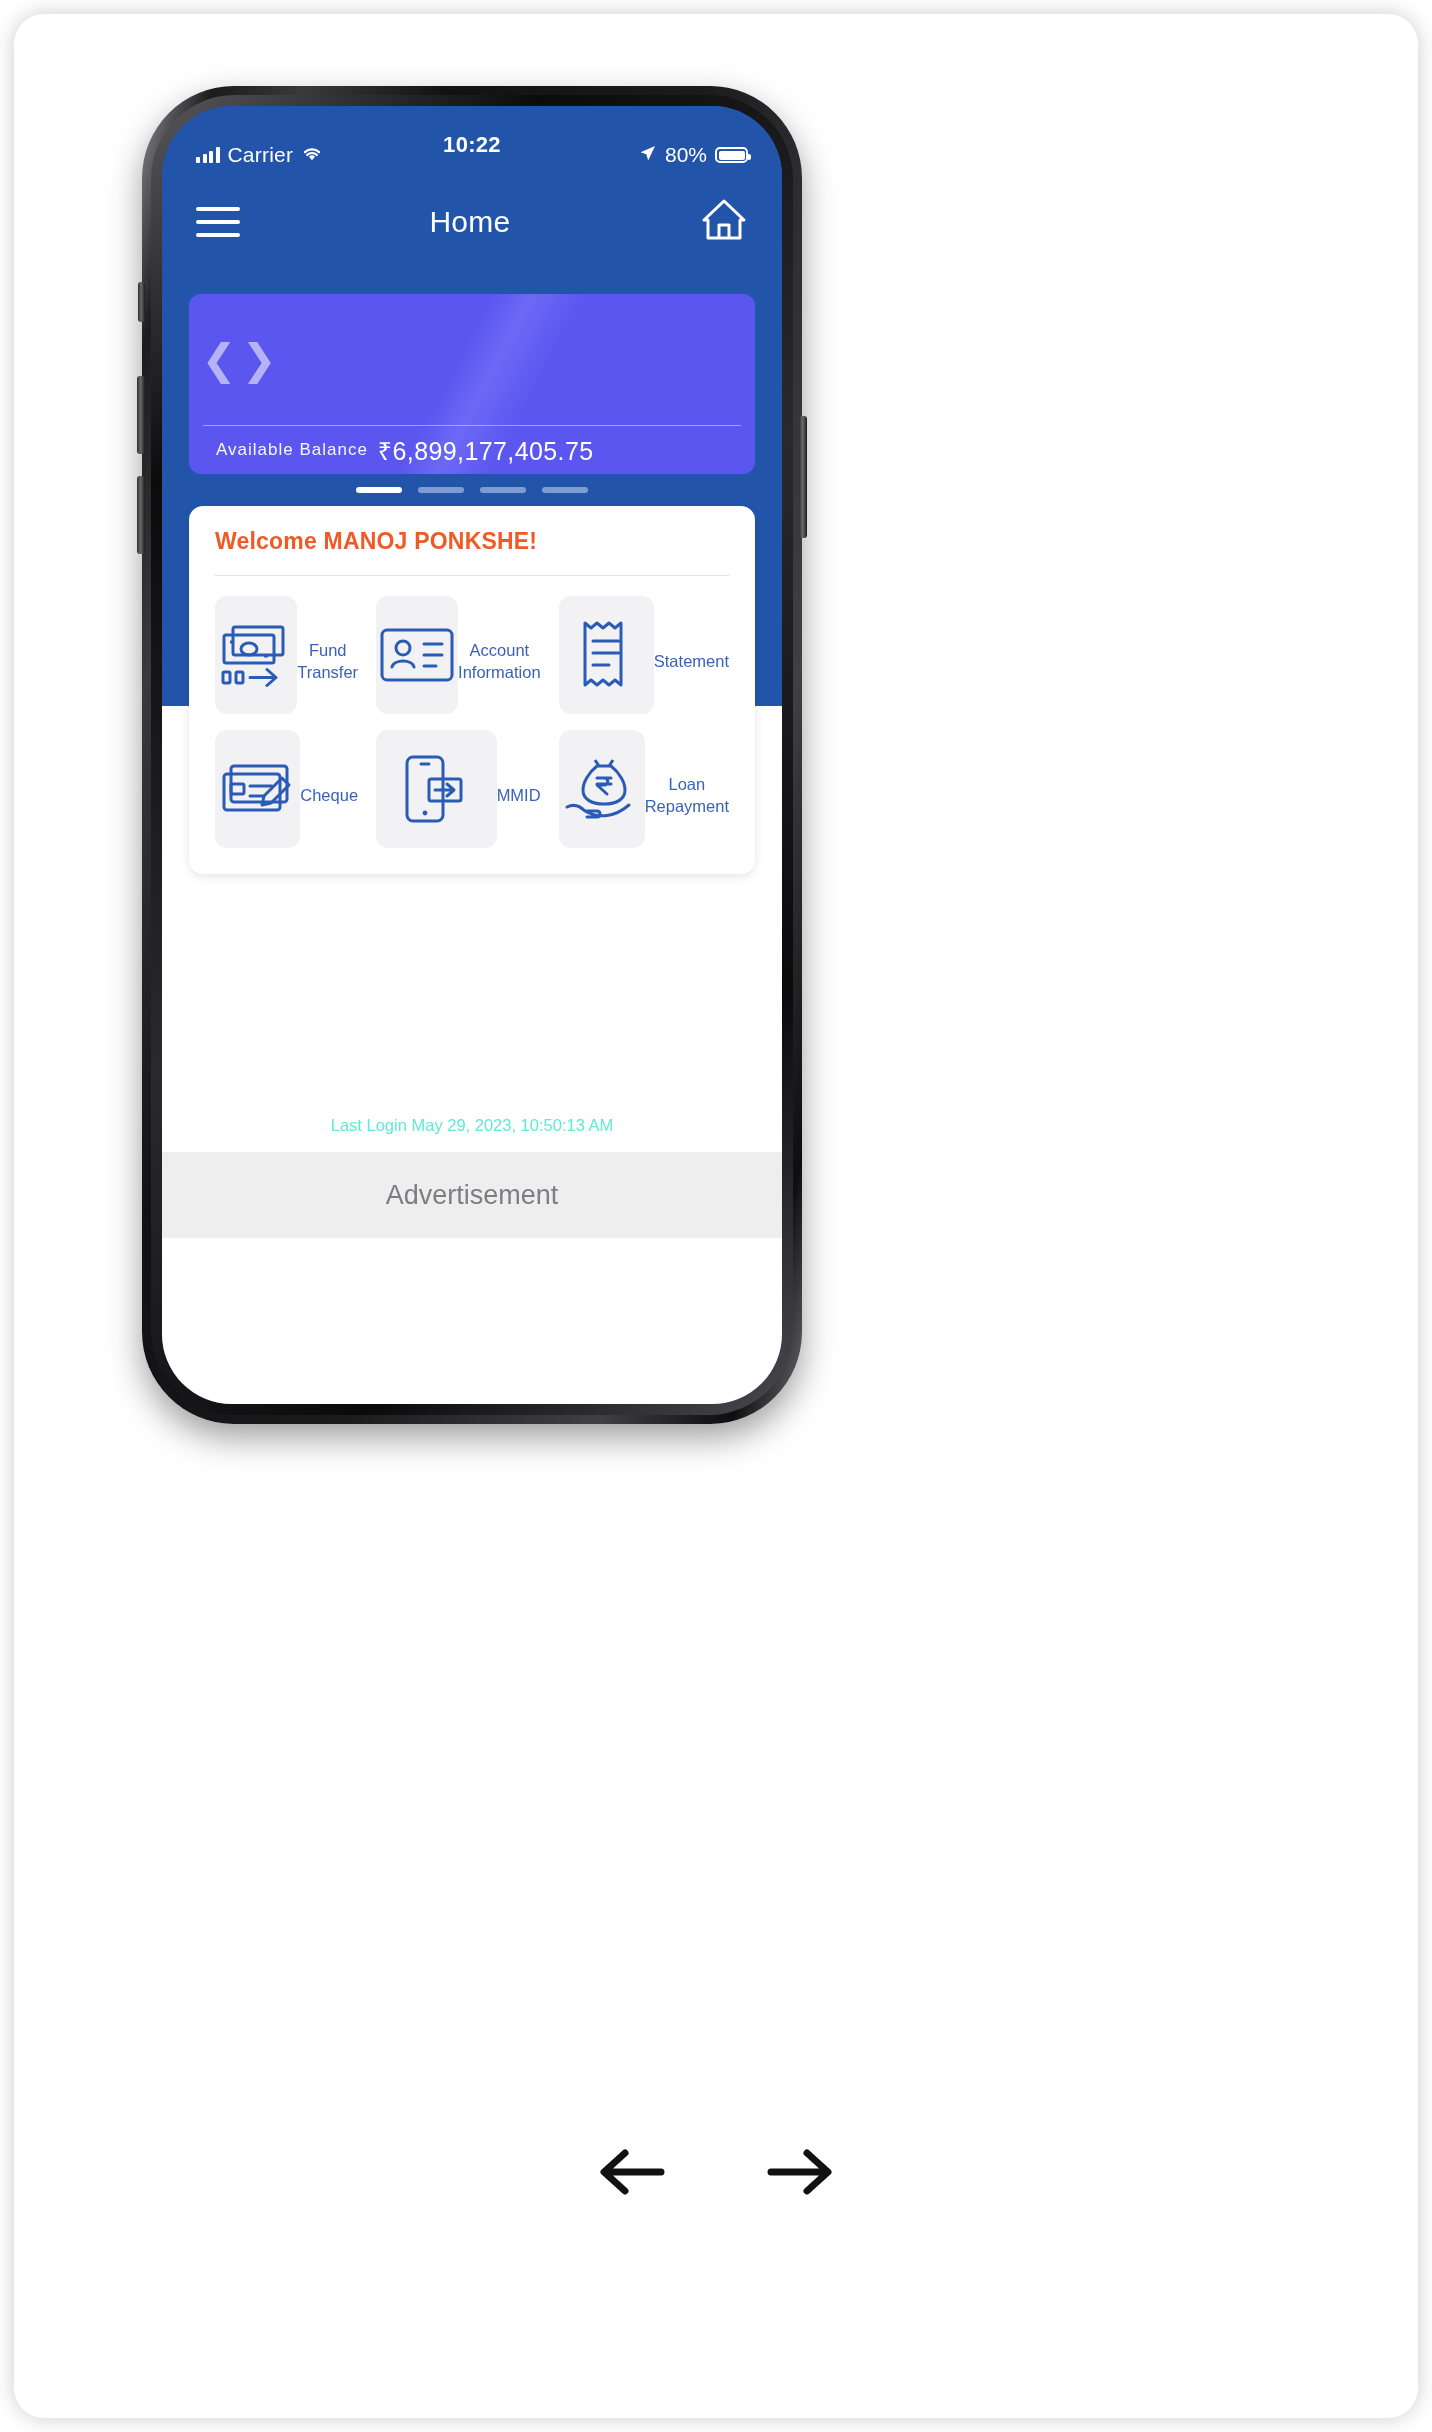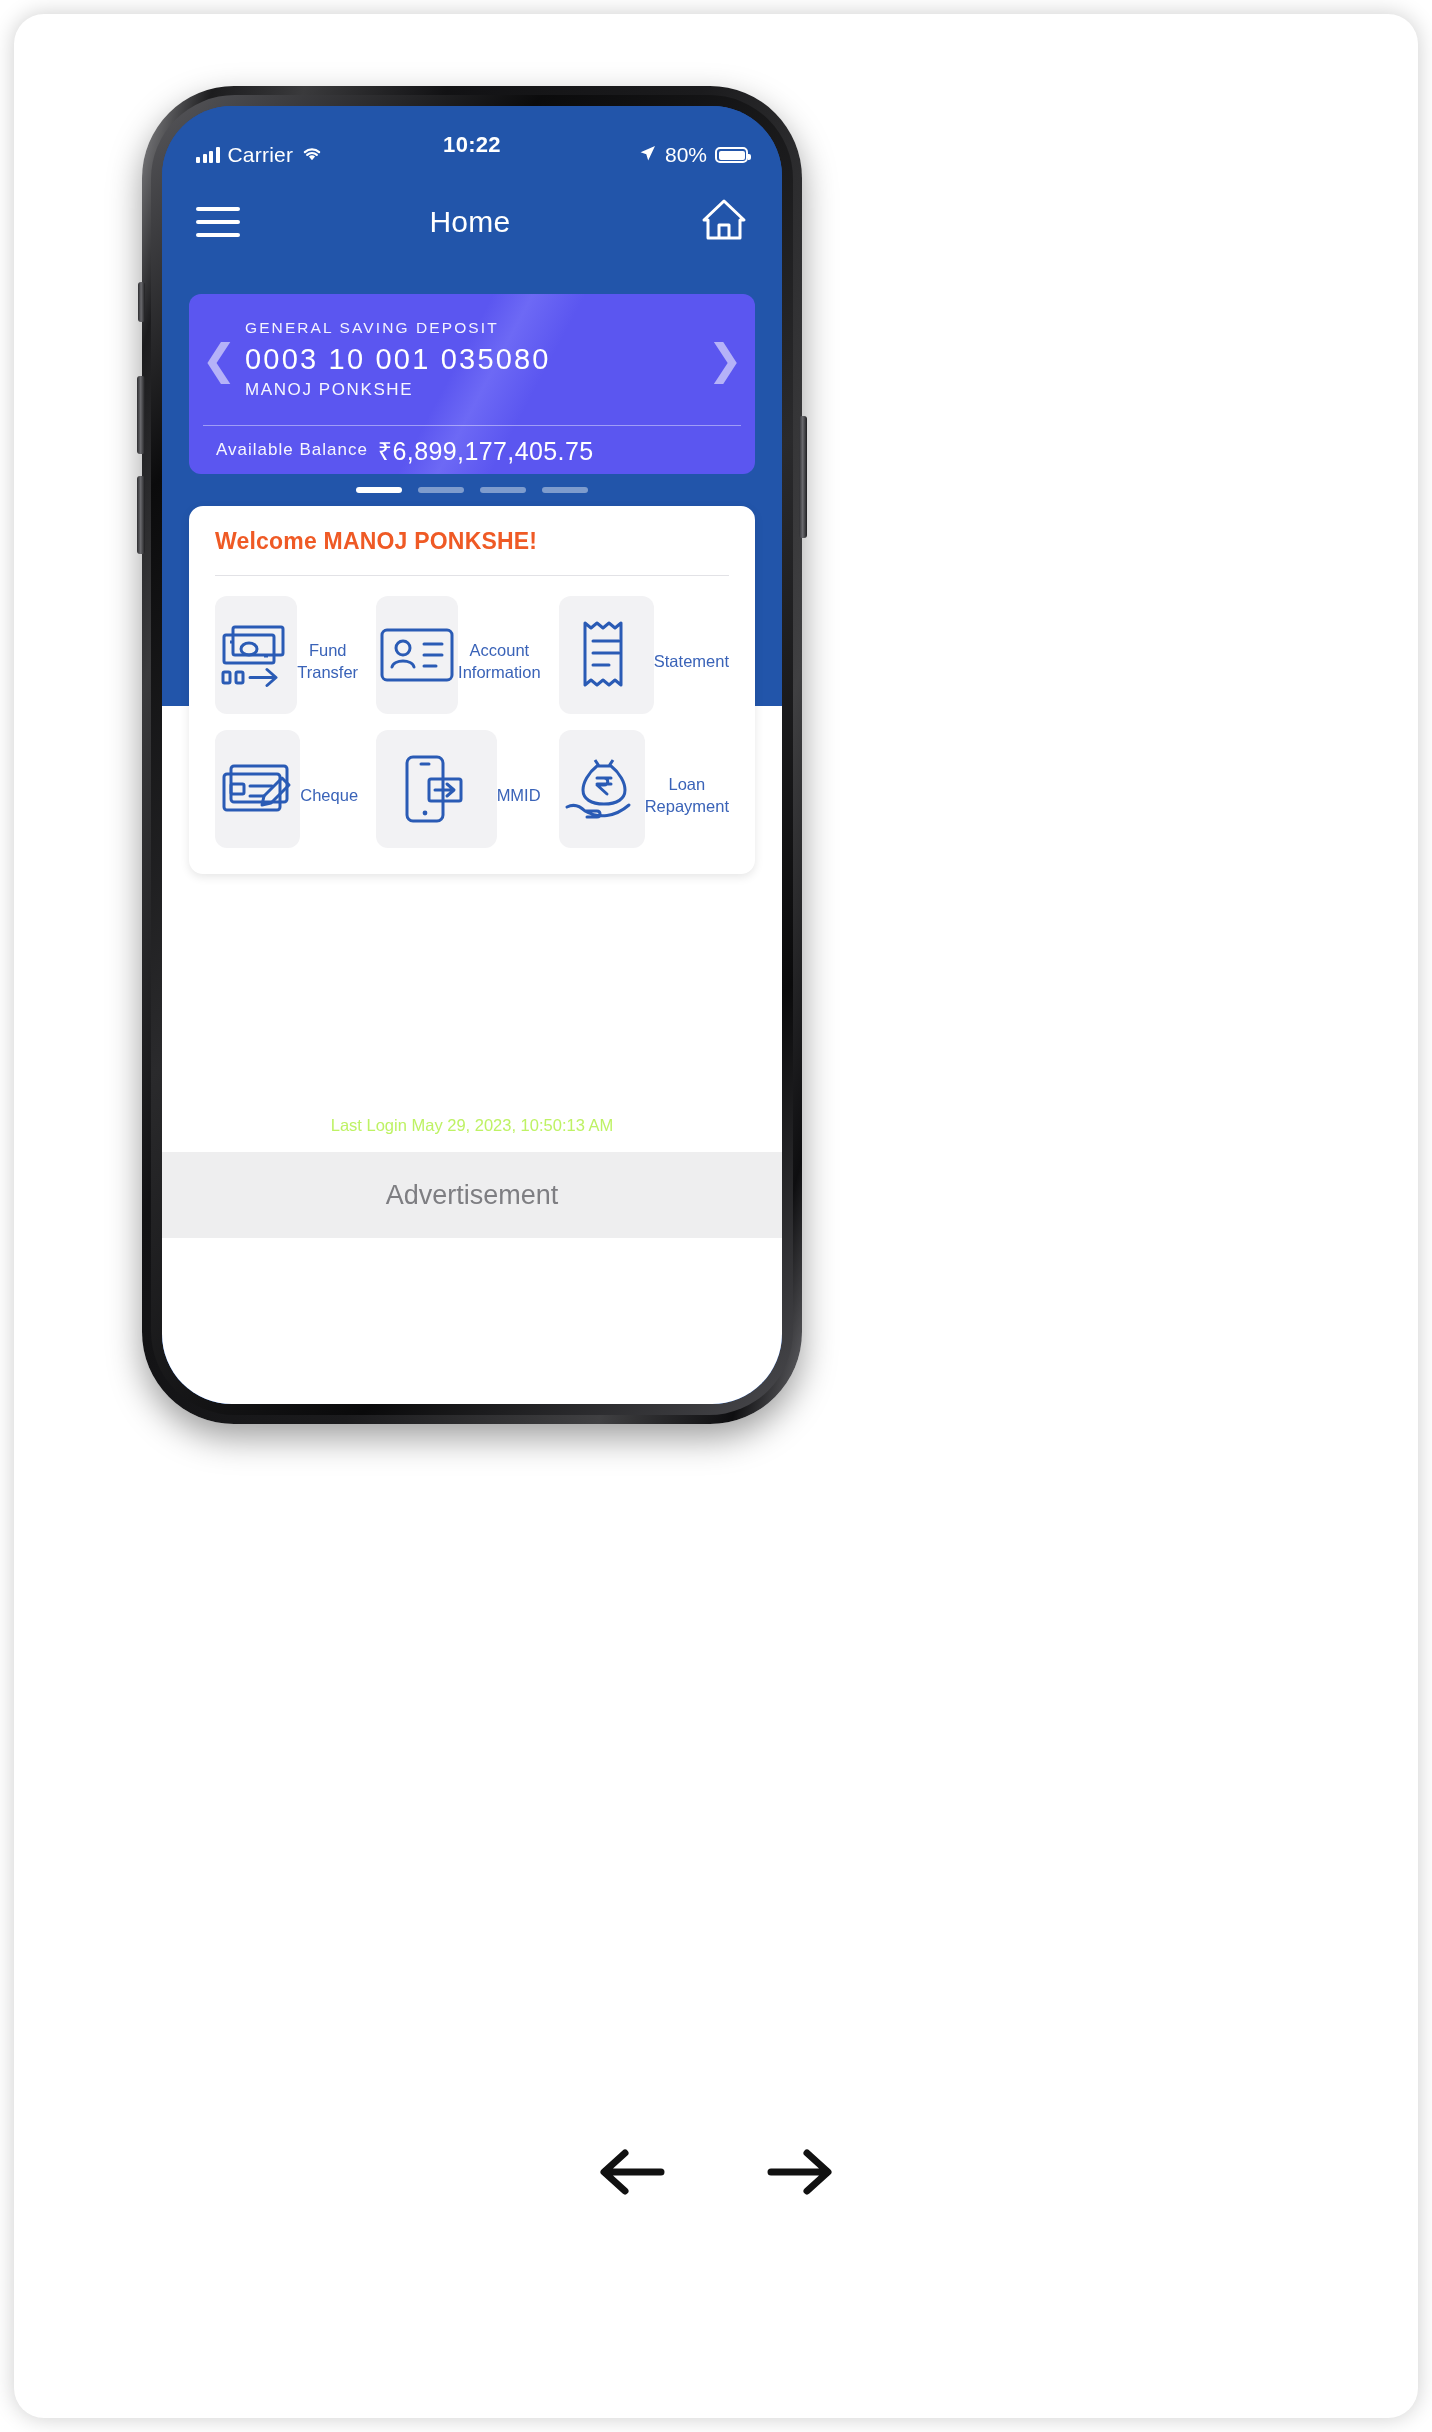--- a/index.html
+++ b/index.html
@@ -144,21 +144,21 @@
     width: 100%; height: 118px; background: #f2f2f4; border-radius: 12px;
     display: flex; align-items: center; justify-content: center;
   }
   .tile-label {
     margin-top: 12px; color: #3a63b8; font-size: 16.5px; text-align: center; line-height: 1.35;
   }
 
   
   .lastlogin {
     position: absolute; left: 0; right: 0; text-align: center;
-    color: #bef264; font-size: 16.5px;
+    color: #5eead4; font-size: 16.5px;
   }
   .advert {
     position: absolute; left: 0; right: 0; height: 86px;
     background: #eeeeef; display: flex; align-items: center; justify-content: center;
     color: #7e7e82; font-size: 27px;
   }
   .content-bg { position: absolute; left: 0; right: 0; background: #ffffff; }
 
   .home-indicator {
     position: absolute; bottom: 22px; left: 50%; transform: translateX(-50%);
@@ -232,25 +232,20 @@
             <svg width="48" height="46" viewBox="0 0 48 46">
               <path d="M24 4 L44 23 L40 23 L40 41 L8 41 L8 23 L4 23 Z" fill="none" stroke="#fff" stroke-width="3" stroke-linejoin="round"></path>
               <path d="M19 41 L19 28 L29 28 L29 41" fill="none" stroke="#fff" stroke-width="3" stroke-linejoin="round"></path>
             </svg>
           </div>
         </div>
 
         <div class="acct-card">
           <div class="acct-top">
             <div class="acct-arrow">❮</div>
-            <div class="acct-mid">
-              <div class="acct-type">GENERAL SAVING DEPOSIT</div>
-              <div class="acct-num">0003 10 001 035080</div>
-              <div class="acct-name">MANOJ PONKSHE</div>
-            </div>
             <div class="acct-arrow">❯</div>
           </div>
           <div class="acct-divider"></div>
           <div class="acct-bal">
             <span class="bal-label">Available Balance</span>
             <span class="bal-value">₹6,899,177,405.75</span>
           </div>
         </div>
 
         <div class="dots">

